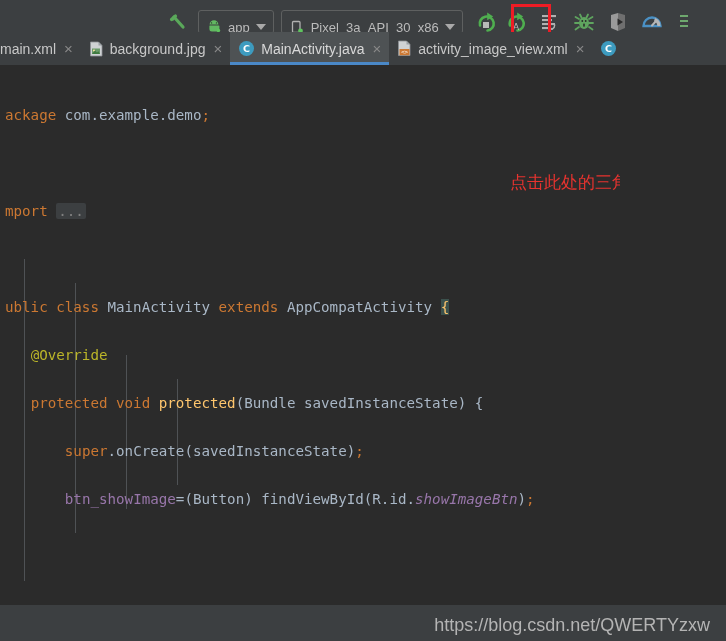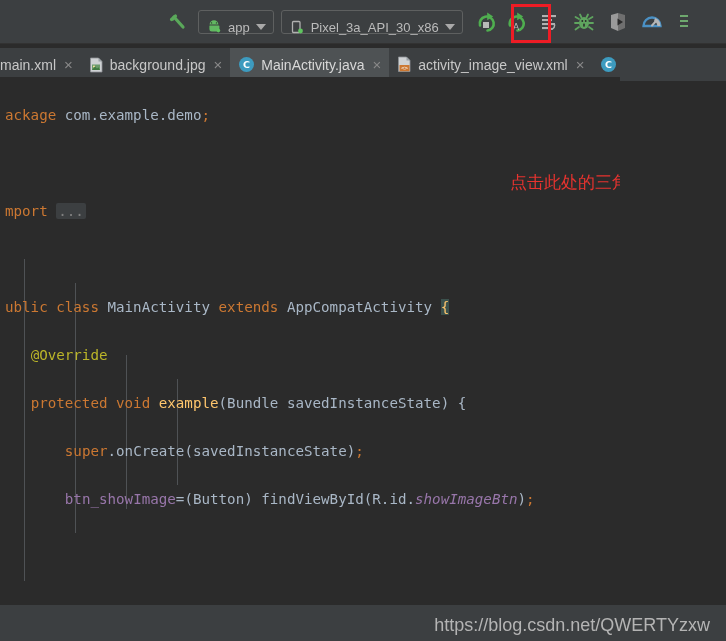--- a/index.html
+++ b/index.html
@@ -67,21 +67,21 @@
   .hl-box {
     position: absolute;
     border: 3px solid #ee1c25;
     box-sizing: border-box;
     pointer-events: none;
   }
 
   
   .tabbar {
     position: absolute;
-    left: 0; top: 48px;
+    left: 0; top: 32px;
     width: 726px;
     height: 33px;
     background: #3c3f41;
     display: flex;
     align-items: stretch;
     overflow: hidden;
   }
   .tab {
     display: flex;
     align-items: center;
@@ -364,21 +364,21 @@
     <div class="guide" style="left:126px; top:278px; height:154px;"></div>
     <div class="guide" style="left:177px; top:302px; height:106px;"></div>
 
     <div class="code" style="left:5px; top:2px;">
 <div class="ln"><span class="kw">ackage</span> com.example.demo<span class="kw">;</span></div>
 <div class="ln"> </div>
 <div class="ln"><span class="kw">mport</span> <span class="elip">...</span></div>
 <div class="ln"> </div>
 <div class="ln"><span class="kw">ublic class </span><span class="cls">MainActivity </span><span class="kw">extends </span><span class="cls">AppCompatActivity </span><span class="brace-hl">{</span></div>
 <div class="ln">   <span class="ann">@Override</span></div>
-<div class="ln">   <span class="kw">protected void </span><span class="mtd">example</span>(<span class="cls">Bundle savedInstanceState</span>) {</div>
+<div class="ln">   <span class="kw">protected void </span><span class="mtd">protected</span>(<span class="cls">Bundle savedInstanceState</span>) {</div>
 <div class="ln">       <span class="kw">super</span>.onCreate(savedInstanceState)<span class="kw">;</span></div>
 <div class="ln">       <span class="fld">btn_showImage</span>=(Button) findViewById(R.id.<span class="fldi">showImageBtn</span>)<span class="kw">;</span></div>
 
 
 
 
 
 
 
 

